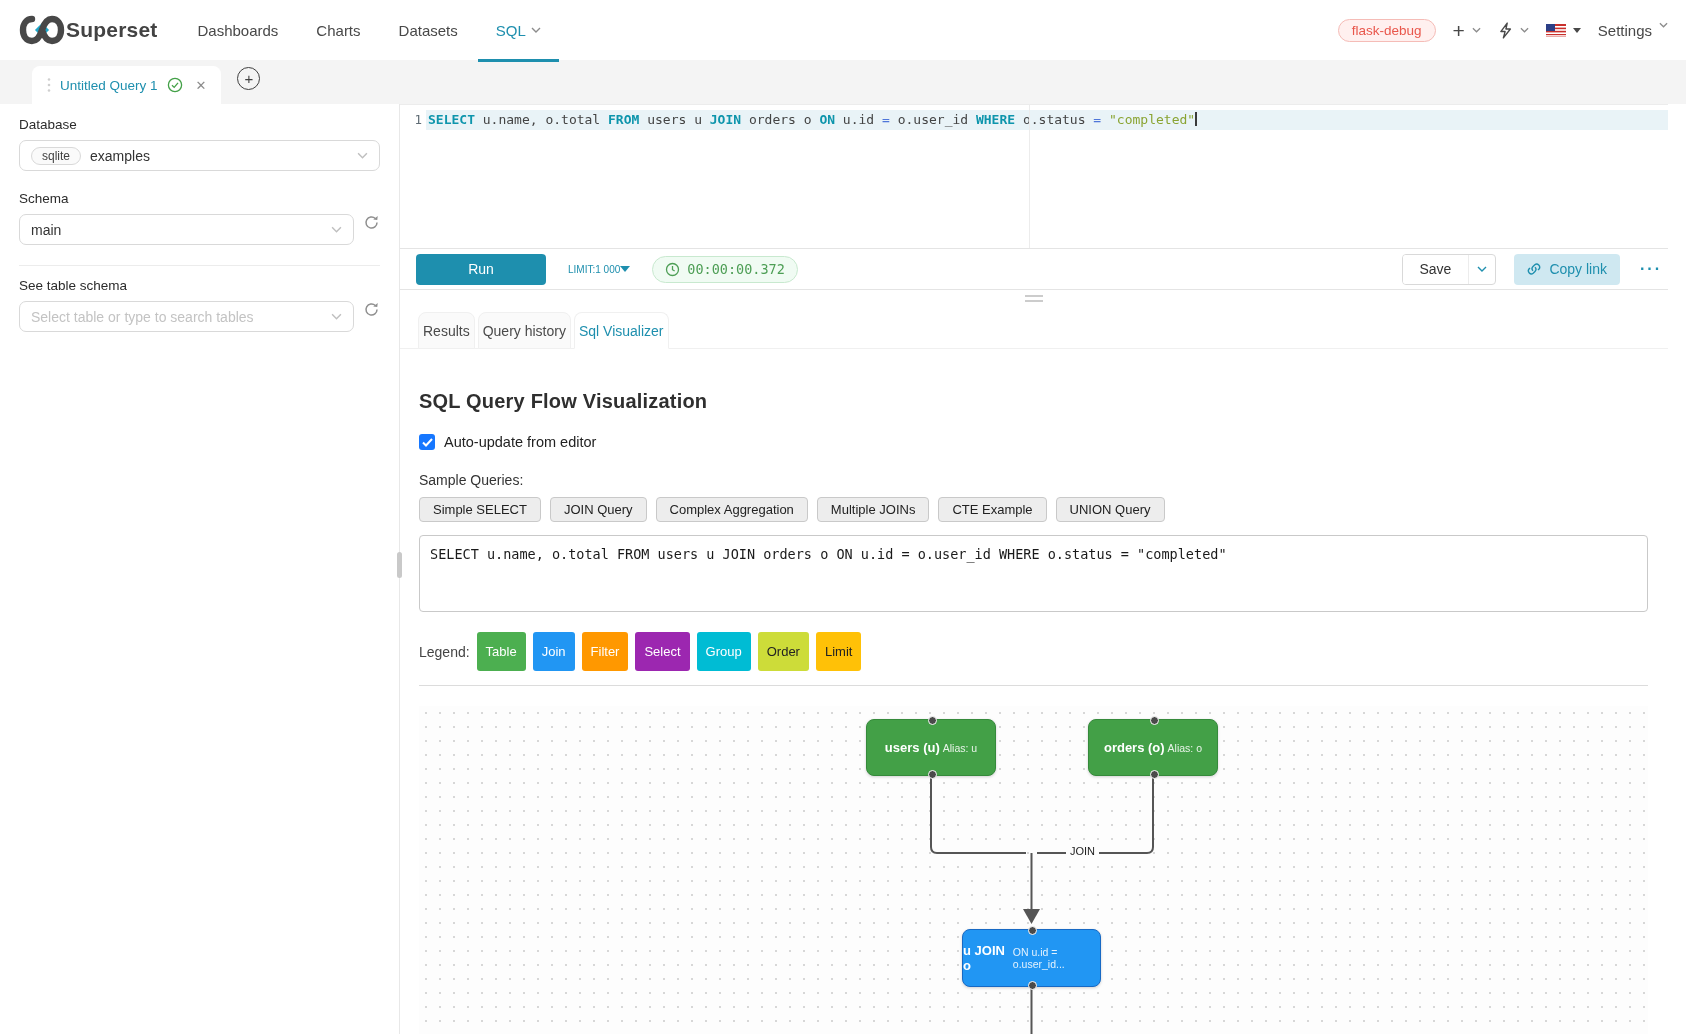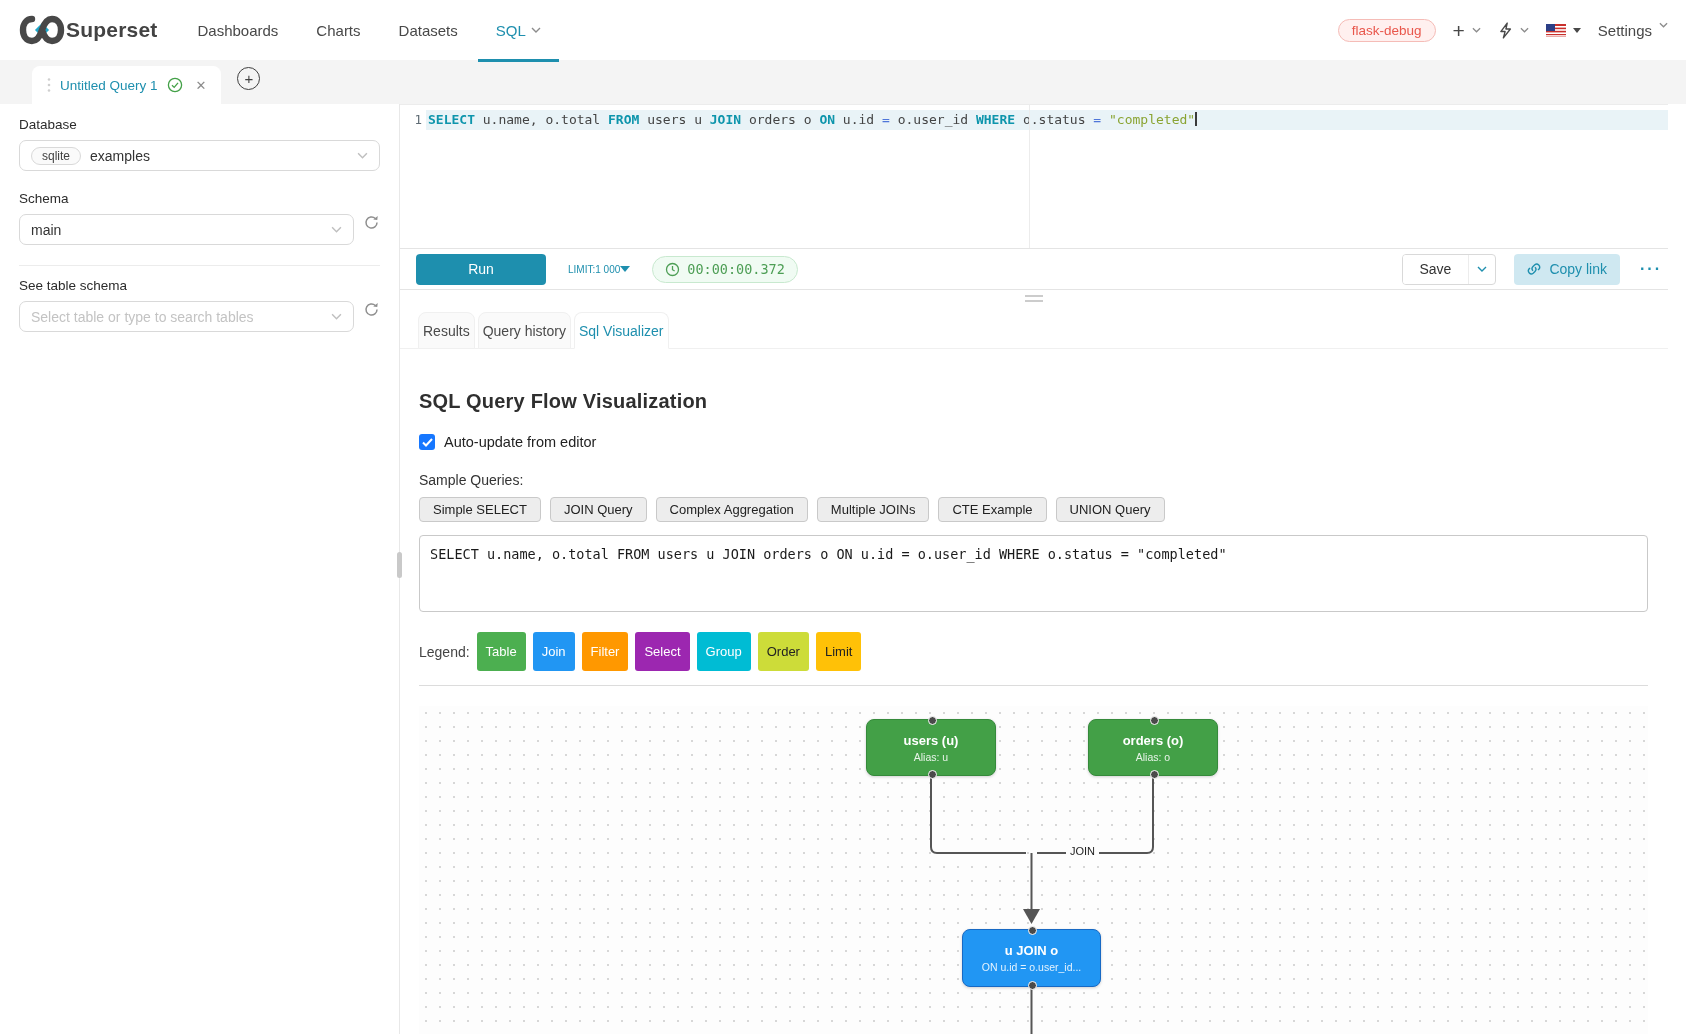--- a/index.html
+++ b/index.html
@@ -104,21 +104,21 @@
     resize:none;line-height:1.45;outline:none}
   .legend-row{margin-top:16px;display:flex;align-items:center;gap:7px;font-size:14px;color:#444}
   .chip{font-size:13px;padding:12px 9px;border-radius:3px}
   .viz-hr{margin:14px 0 0;border:none;border-top:1px solid #dcdcdc}
 
   
   .canvas{margin-top:20px;position:relative;height:400px;background-color:#fdfdfd;
     background-image:radial-gradient(circle,#d7d7d7 1.1px,transparent 1.2px);background-size:14px 14px}
   .edges{position:absolute;left:0;top:0}
   .fnode{position:absolute;width:130px;height:57px;border:1px solid;border-radius:8px;
-    display:flex;flex-direction:column;align-items:center;justify-content:center;gap:3px;
+    display:flex;align-items:center;justify-content:center;gap:3px;
     box-shadow:0 1px 3px rgba(0,0,0,.18);cursor:grab}
   .fnode::before,.fnode::after{content:"";position:absolute;left:50%;margin-left:-3.5px;width:7px;height:7px;
     border-radius:50%;background:#4a4a4a;border:1px solid #fdfdfd}
   .fnode::before{top:-4px}
   .fnode::after{bottom:-4px}
   .fnode-title{font-size:13px;font-weight:bold;color:#fff}
   .fnode-sub{font-size:10.5px;color:rgba(255,255,255,.88)}
   #node-users{left:447px;top:13px}
   #node-orders{left:669px;top:13px}
   #node-join{left:543px;top:223px;width:139px;height:58px}

